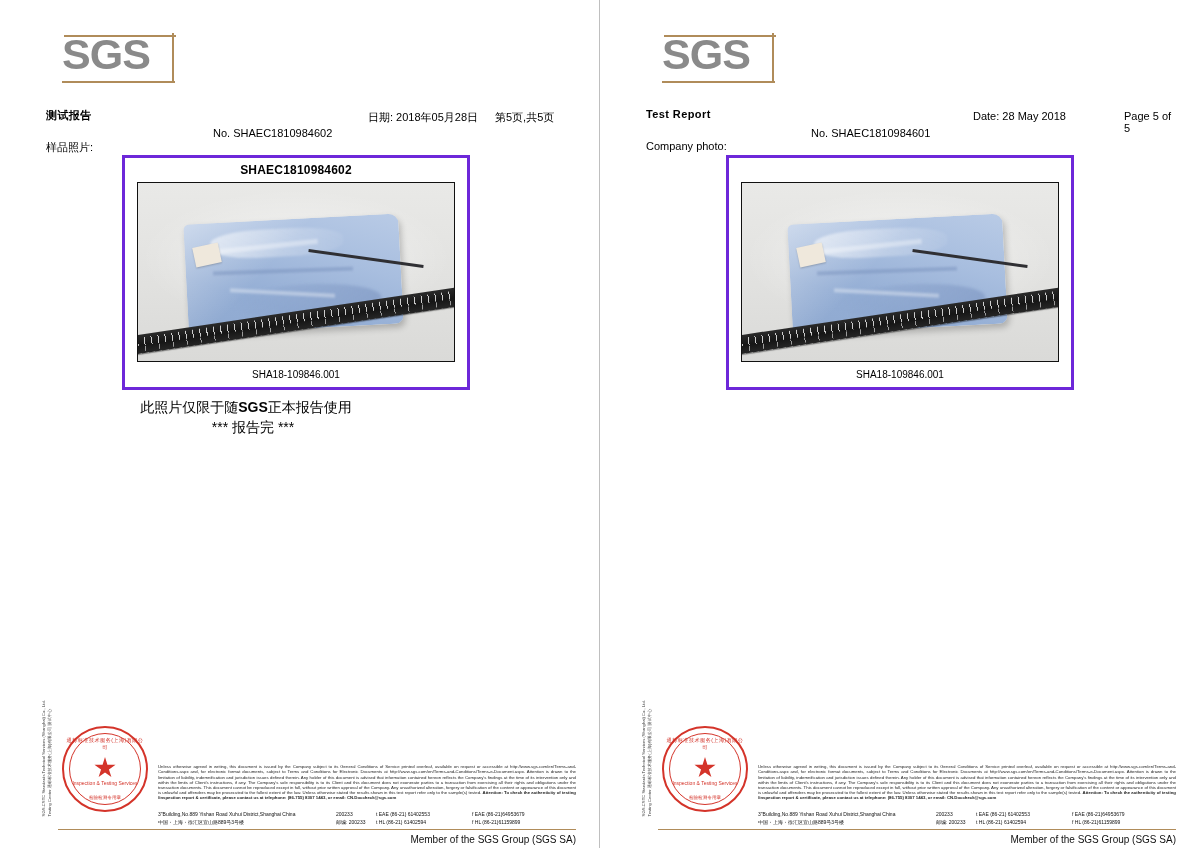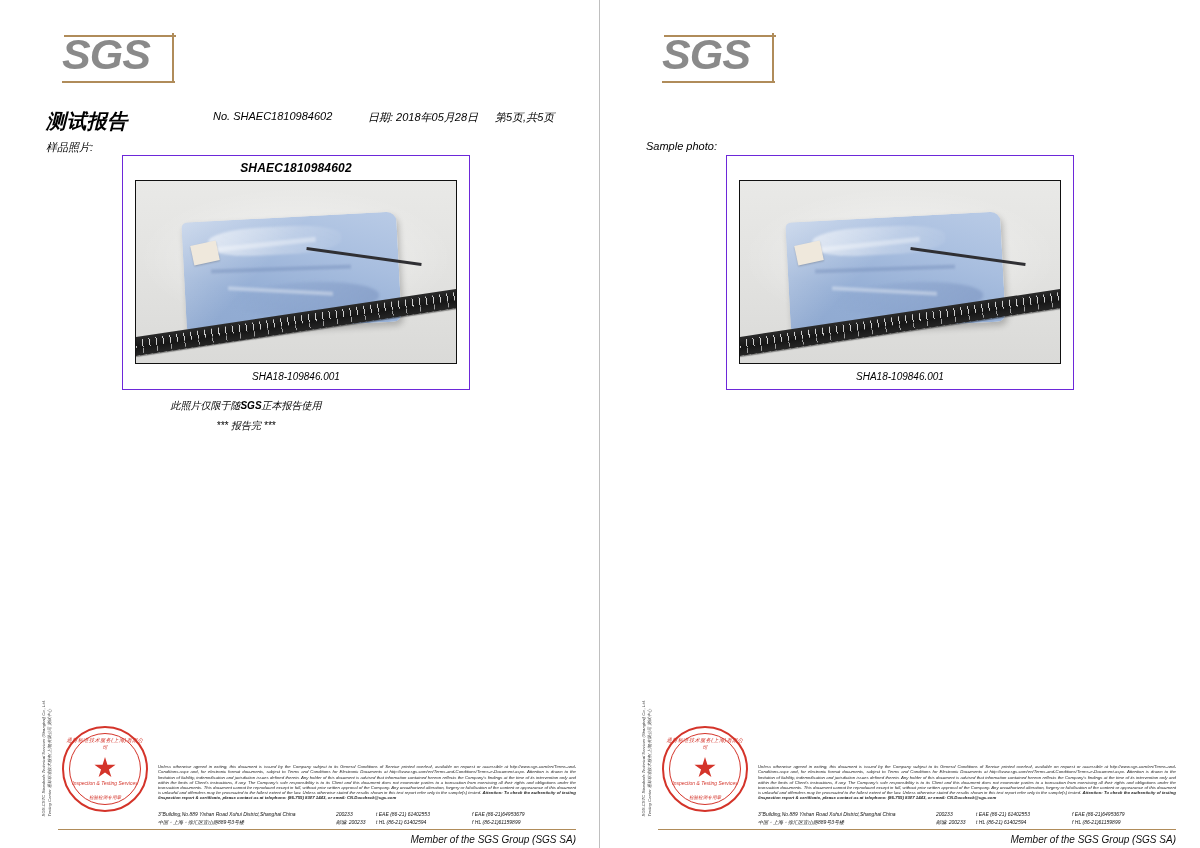--- a/index.html
+++ b/index.html
@@ -19,21 +19,20 @@
     display: flex;
     width: 1200px;
     height: 848px;
   }
   .page {
     position: relative;
     width: 600px;
     height: 848px;
     box-sizing: border-box;
     background: #fff;
-    font-style: italic;
   }
   .page.left { border-right: 1px solid #bfbfbf; }
 
   
   .logo-block {
     position: absolute;
     top: 28px;
     left: 62px;
     width: 130px;
     height: 52px;
@@ -76,28 +75,28 @@
     position: absolute;
     top: 108px;
     left: 46px;
     right: 26px;
     height: 20px;
   }
   .doc-title {
     position: absolute;
     left: 0;
     top: 0;
-    font-size: 20px;
+    font-size: 11px;
     font-weight: bold;
     letter-spacing: 0.4px;
   }
   .doc-no {
     position: absolute;
     left: 167px;
-    top: 2px;
+    top: 19px;
     font-size: 11px;
   }
   .doc-date {
     position: absolute;
     left: 322px;
     top: 2px;
     font-size: 11px;
   }
   .doc-page {
     position: absolute;
@@ -116,21 +115,21 @@
     font-size: 11px;
   }
 
   
   .photo-frame {
     position: absolute;
     top: 155px;
     left: 122px;
     width: 348px;
     height: 235px;
-    border: 1px solid #6d28d9;
+    border: 3px solid #6d28d9;
     background: #fff;
     box-sizing: border-box;
   }
   .page.right .photo-frame { left: 126px; }
   .photo-cap-top {
     position: absolute;
     top: 0;
     left: 0;
     right: 0;
     height: 24px;
@@ -277,24 +276,24 @@
     background: #2f2f33;
     transform: rotate(8deg);
   }
 
   
   .cap-line {
     position: absolute;
     left: 0;
     width: 492px;
     text-align: center;
-    font-size: 10px;
+    font-size: 14px;
   }
   .cap-auth { top: 399px; }
-  .cap-end  { top: 419px; }
+  .cap-end  { top: 419px; margin-left: 7px; }
   .cap-auth b { font-weight: bold; }
 
   
   .footer {
     position: absolute;
     left: 0;
     bottom: 0;
     width: 600px;
     height: 120px;
   }
@@ -493,22 +492,28 @@
 
   <div class="page right">
 
     <div class="logo-block">
       <div class="logo-rule-h"></div>
       <div class="logo-rule-v"></div>
       <div class="logo-text">SGS</div>
       <div class="logo-rule-b"></div>
     </div>
 
-
-    <div class="sample-label">Sample photo:</div>
+    <div class="title-row">
+      <div class="doc-title">Test Report</div>
+      <div class="doc-no">No. SHAEC1810984601</div>
+      <div class="doc-date">Date: 28 May 2018</div>
+      <div class="doc-page">Page 5 of 5</div>
+    </div>
+
+    <div class="sample-label">Company photo:</div>
 
     <div class="photo-frame">
       <div class="photo-img">
         <div class="ph-bg"></div>
         <div class="ph-bag"></div>
         <div class="ph-fold-a"></div>
         <div class="ph-fold-b"></div>
         <div class="ph-fold-c"></div>
         <div class="ph-tag"></div>
         <div class="ph-strap"></div>

